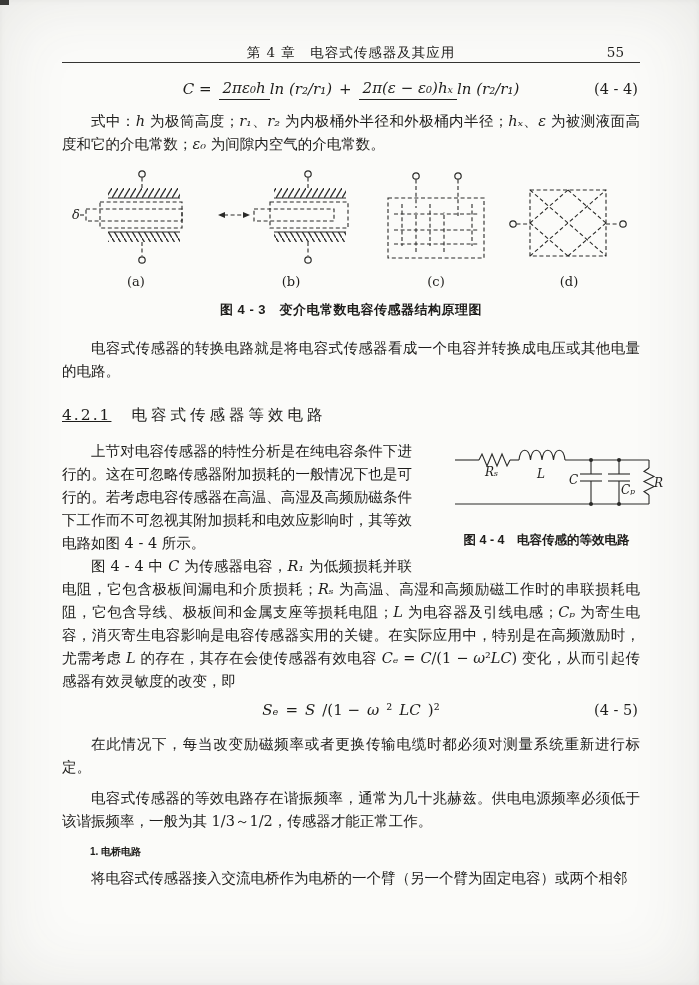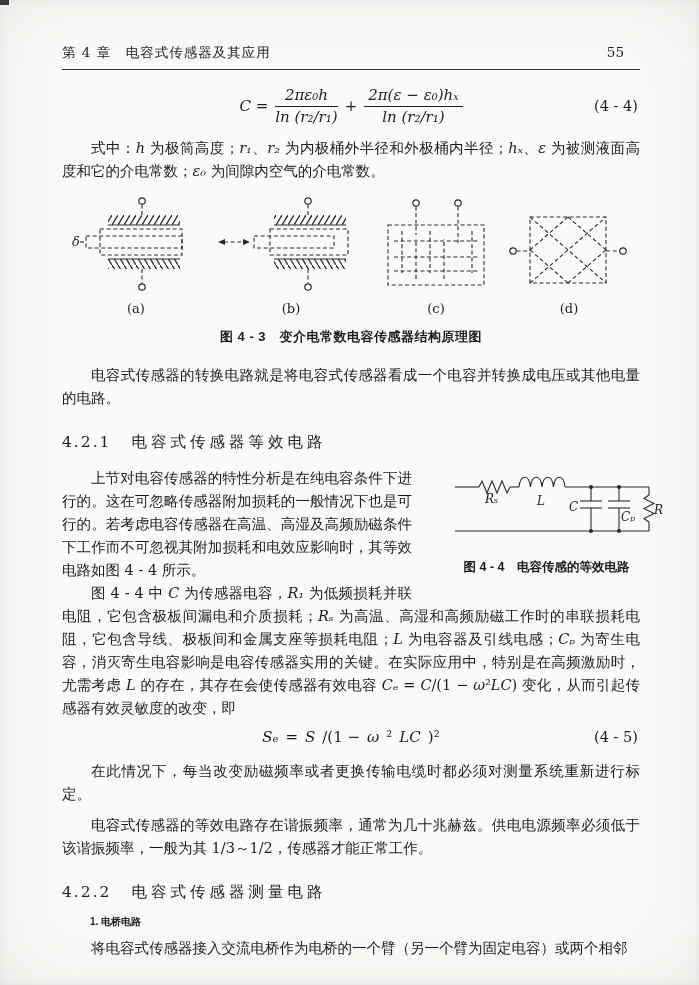--- a/index.html
+++ b/index.html
@@ -9,31 +9,31 @@
     background:#fbfbf9;
     box-shadow:inset 0 0 70px rgba(60,55,45,.10), inset 0 0 6px rgba(0,0,0,.05);
     font-family:"DejaVu Serif","Liberation Serif",serif;
     color:#1d1c1a;
     overflow:hidden;
   }
   .corner-mark{position:absolute;left:0;top:0;width:9px;height:5px;background:#3a3a38;}
   .content{position:absolute;left:62px;top:44px;width:578px;}
 
   
-  .hdr{position:relative;text-align:left;font-size:13.5px;padding-bottom:7px;
+  .hdr{position:relative;text-align:center;font-size:13.5px;
        border-bottom:1.7px solid #343432;letter-spacing:1px;}
   .hdr .pageno{position:absolute;right:16px;top:0;letter-spacing:0;}
 
   
   .equation{position:relative;text-align:center;font-size:15px;}
   .eq44{margin:16px 0 8px;}
   .eq45{clear:both;margin:8px 0 6px;}
   .eq-body{display:inline-flex;align-items:center;gap:7px;}
   .math{font-style:italic;}
-  .frac{display:inline-flex;flex-direction:column;text-align:center;line-height:1.25;}
+  .frac{display:inline-flex;flex-direction:row;text-align:center;line-height:1.25;}
   .frac .num{border-bottom:1.3px solid #222;padding:0 4px 1px;}
   .frac .den{padding-top:1px;}
   .eq-num{position:absolute;right:2px;top:50%;transform:translateY(-50%);font-style:normal;font-size:14.5px;}
 
   
   .para{margin:0;font-size:14.5px;line-height:23px;text-align:justify;text-indent:2em;}
   .p1{margin-top:10px;}
   .p2{margin-top:18px;}
   .p3{margin-top:14px;}
   .p5{margin-top:14px;}
@@ -51,21 +51,21 @@
   svg .dash{stroke:#2a2a28;stroke-width:1.1;fill:none;stroke-dasharray:4 2.6;}
   svg .solid{stroke:#2a2a28;stroke-width:1.1;fill:none;}
   svg .term{stroke:#2a2a28;stroke-width:1.2;fill:#fbfbf9;}
   svg text{font-family:"DejaVu Serif","Liberation Serif",serif;fill:#1d1c1a;}
 
   
   .sec-h1{margin-top:28px;font-family:"Liberation Sans","DejaVu Sans",sans-serif;
           font-weight:bold;font-size:17.5px;letter-spacing:.5px;}
   .sec-h1 .sec-num{margin-right:18px;font-family:"DejaVu Serif",serif;}
   .sec-h2{margin-top:22px;font-size:15.5px;letter-spacing:1px;}
-  .sec-h2 .sec-num{margin-right:20px;letter-spacing:2px;}
+  .sec-h2 .sec-num{margin-right:20px;letter-spacing:2px;text-decoration:underline;}
   .sec-h2 .sec-title{letter-spacing:4px;}
   .sub-h{margin-top:12px;margin-left:28px;font-family:"Liberation Sans","DejaVu Sans",sans-serif;
          font-weight:bold;font-size:10px;}
 
   
   .fig44-float{float:right;width:216px;margin:2px 0 6px 12px;text-align:center;}
   .fig44-caption{font-family:"Liberation Sans","DejaVu Sans",sans-serif;font-weight:bold;
                  font-size:12.5px;margin-top:4px;white-space:nowrap;}
   .fig44-float svg text{font-size:12px;font-style:italic;}
 </style>
@@ -235,22 +235,19 @@
     <p class="para">图 4 - 4 中 <i class="v">C</i> 为传感器电容，<i class="v">R₁</i> 为低频损耗并联电阻，它包含极板间漏电和介质损耗；<i class="v">Rₛ</i> 为高温、高湿和高频励磁工作时的串联损耗电阻，它包含导线、极板间和金属支座等损耗电阻；<i class="v">L</i> 为电容器及引线电感；<i class="v">Cₚ</i> 为寄生电容，消灭寄生电容影响是电容传感器实用的关键。在实际应用中，特别是在高频激励时，尤需考虑 <i class="v">L</i> 的存在，其存在会使传感器有效电容 <i class="v">Cₑ</i> = <i class="v">C</i>/(1 − <i class="v">ω</i>²<i class="v">LC</i>) 变化，从而引起传感器有效灵敏度的改变，即</p>
 
     <div class="equation eq45">
       <span class="eq-body"><i class="v">Sₑ</i> = <i class="v">S</i>/(1 − <i class="v">ω</i>²<i class="v">LC</i>)²</span>
       <span class="eq-num">(4 - 5)</span>
     </div>
 
     <p class="para p5">在此情况下，每当改变励磁频率或者更换传输电缆时都必须对测量系统重新进行标定。</p>
     <p class="para p6">电容式传感器的等效电路存在谐振频率，通常为几十兆赫兹。供电电源频率必须低于该谐振频率，一般为其 1/3～1/2，传感器才能正常工作。</p>
 
-    <div class="sec-h2">
-      <span class="sec-num">4.2.2</span><span class="sec-title">电容式传感器测量电路</span>
-    </div>
 
     <div class="sub-h">1. 电桥电路</div>
 
     <p class="para p7">将电容式传感器接入交流电桥作为电桥的一个臂（另一个臂为固定电容）或两个相邻</p>
 
   </div>
 </div>
 
 </body></html>

